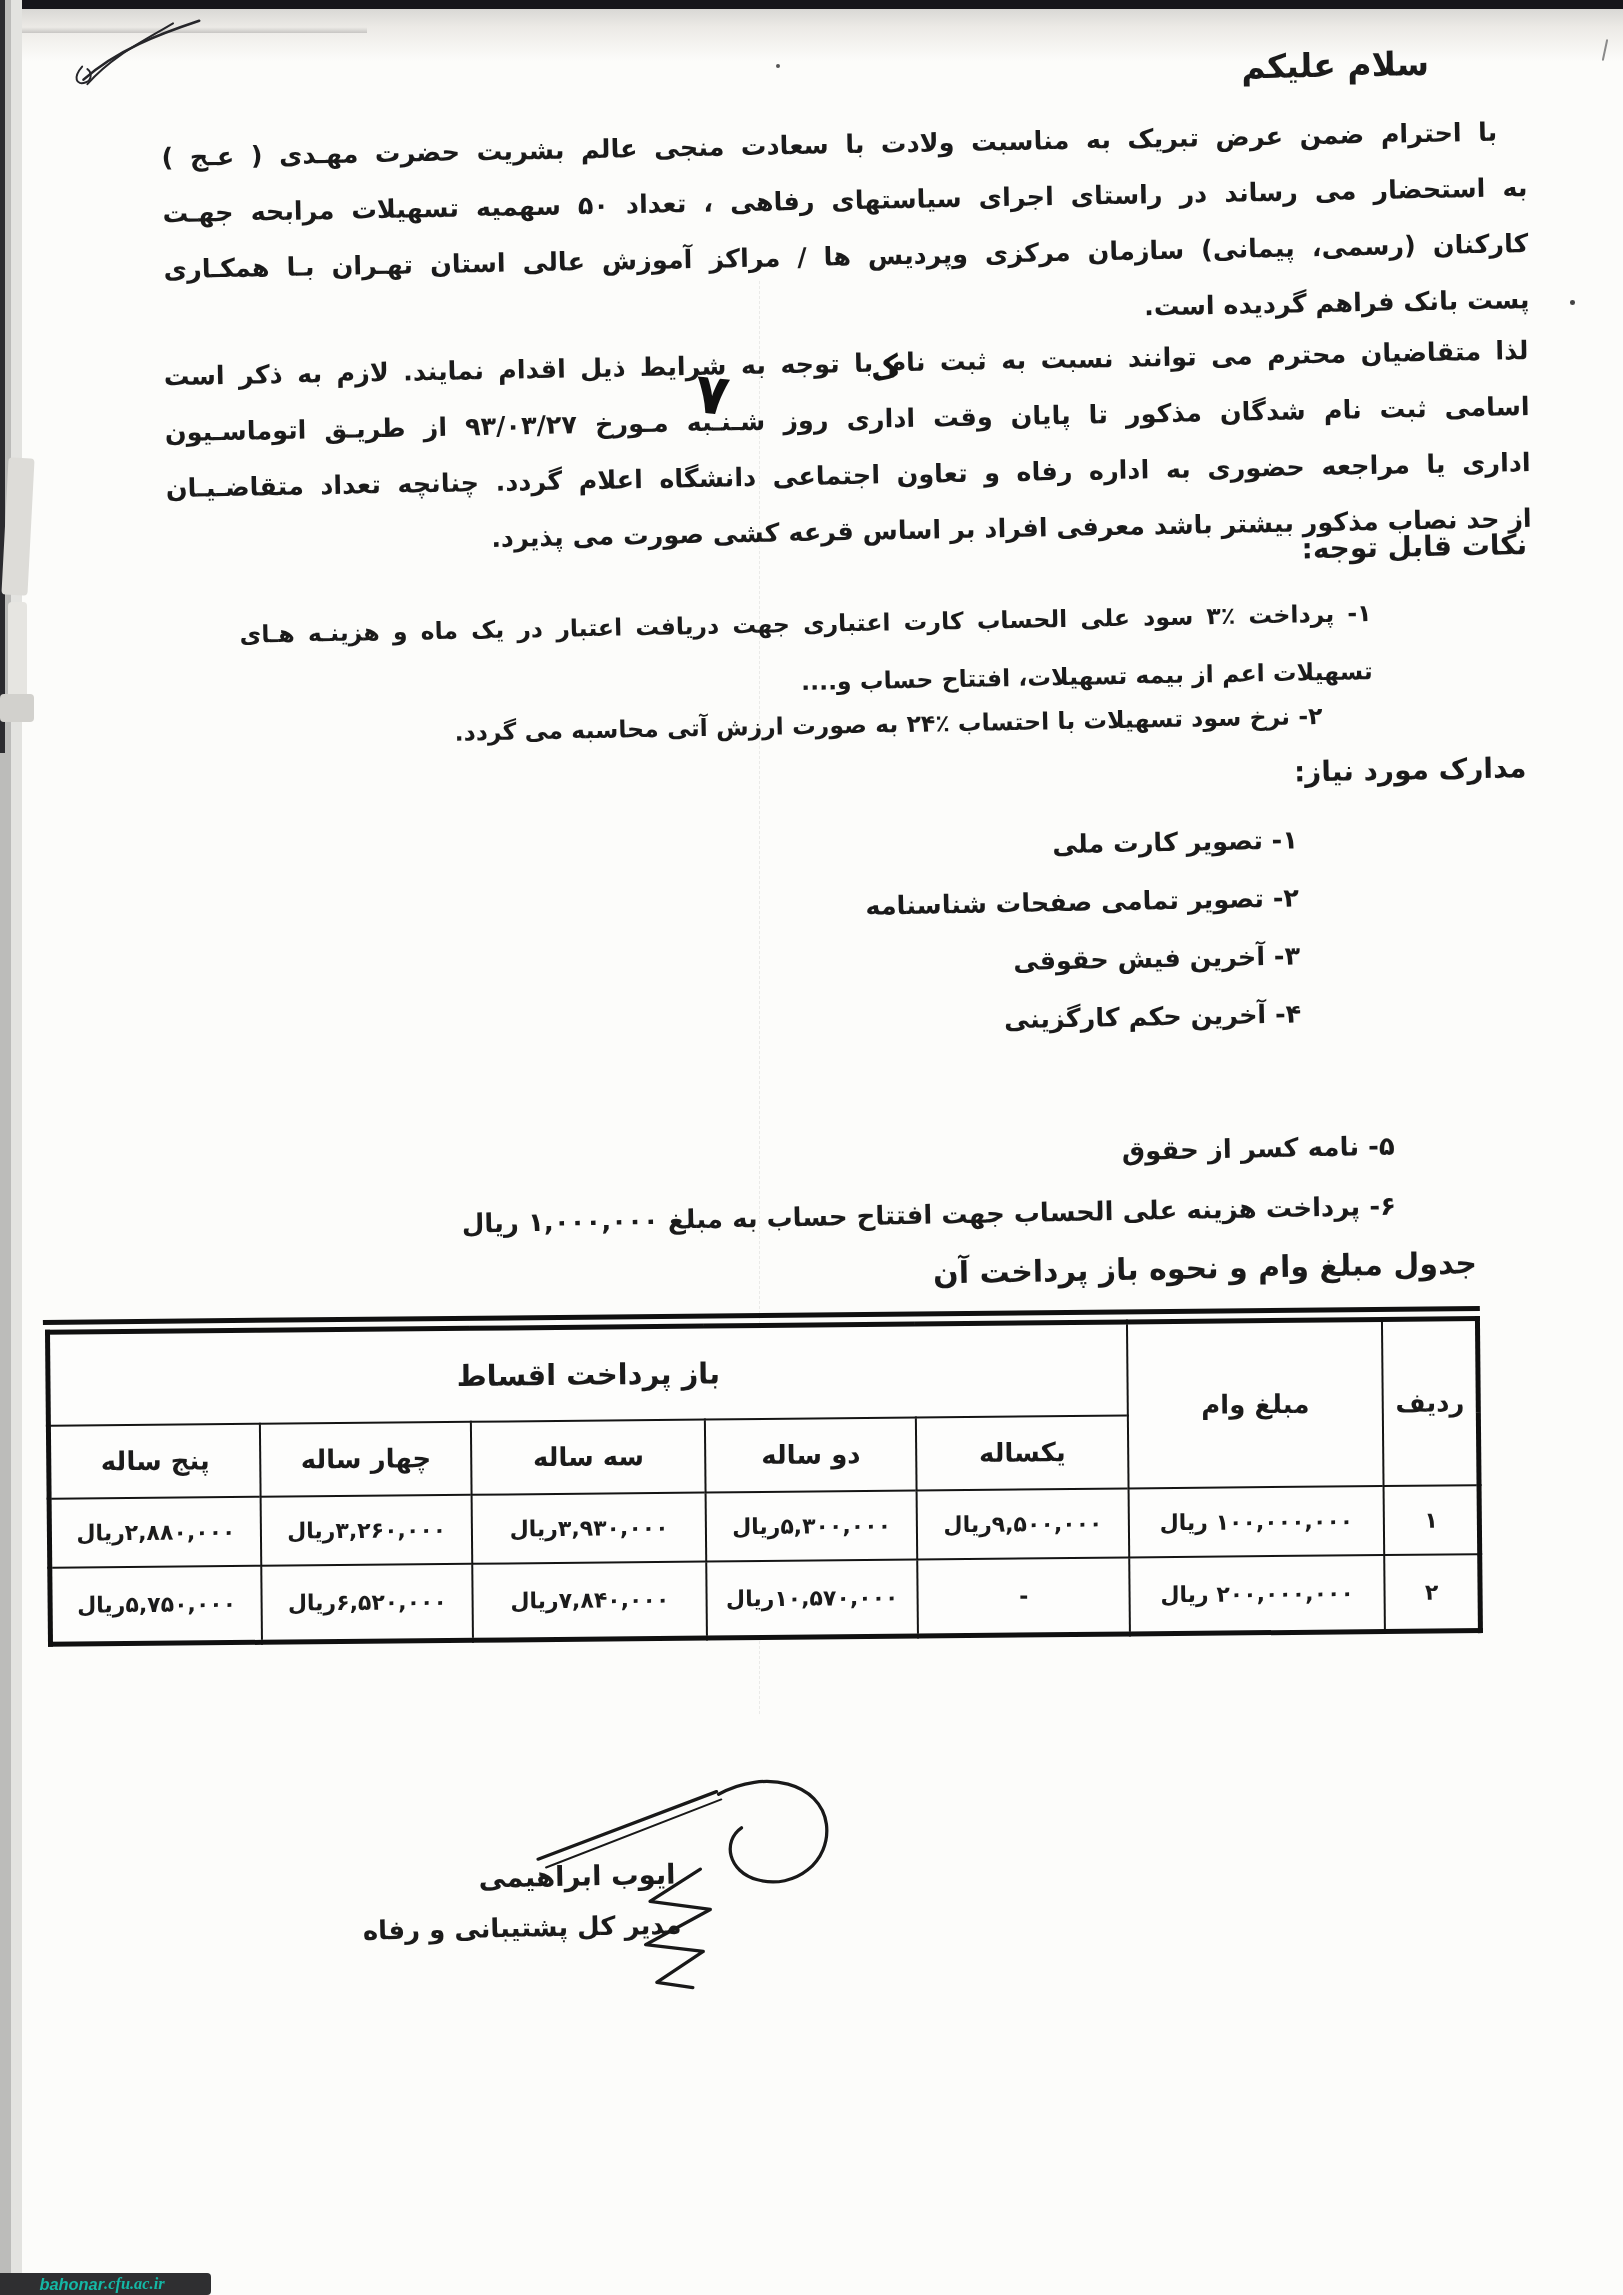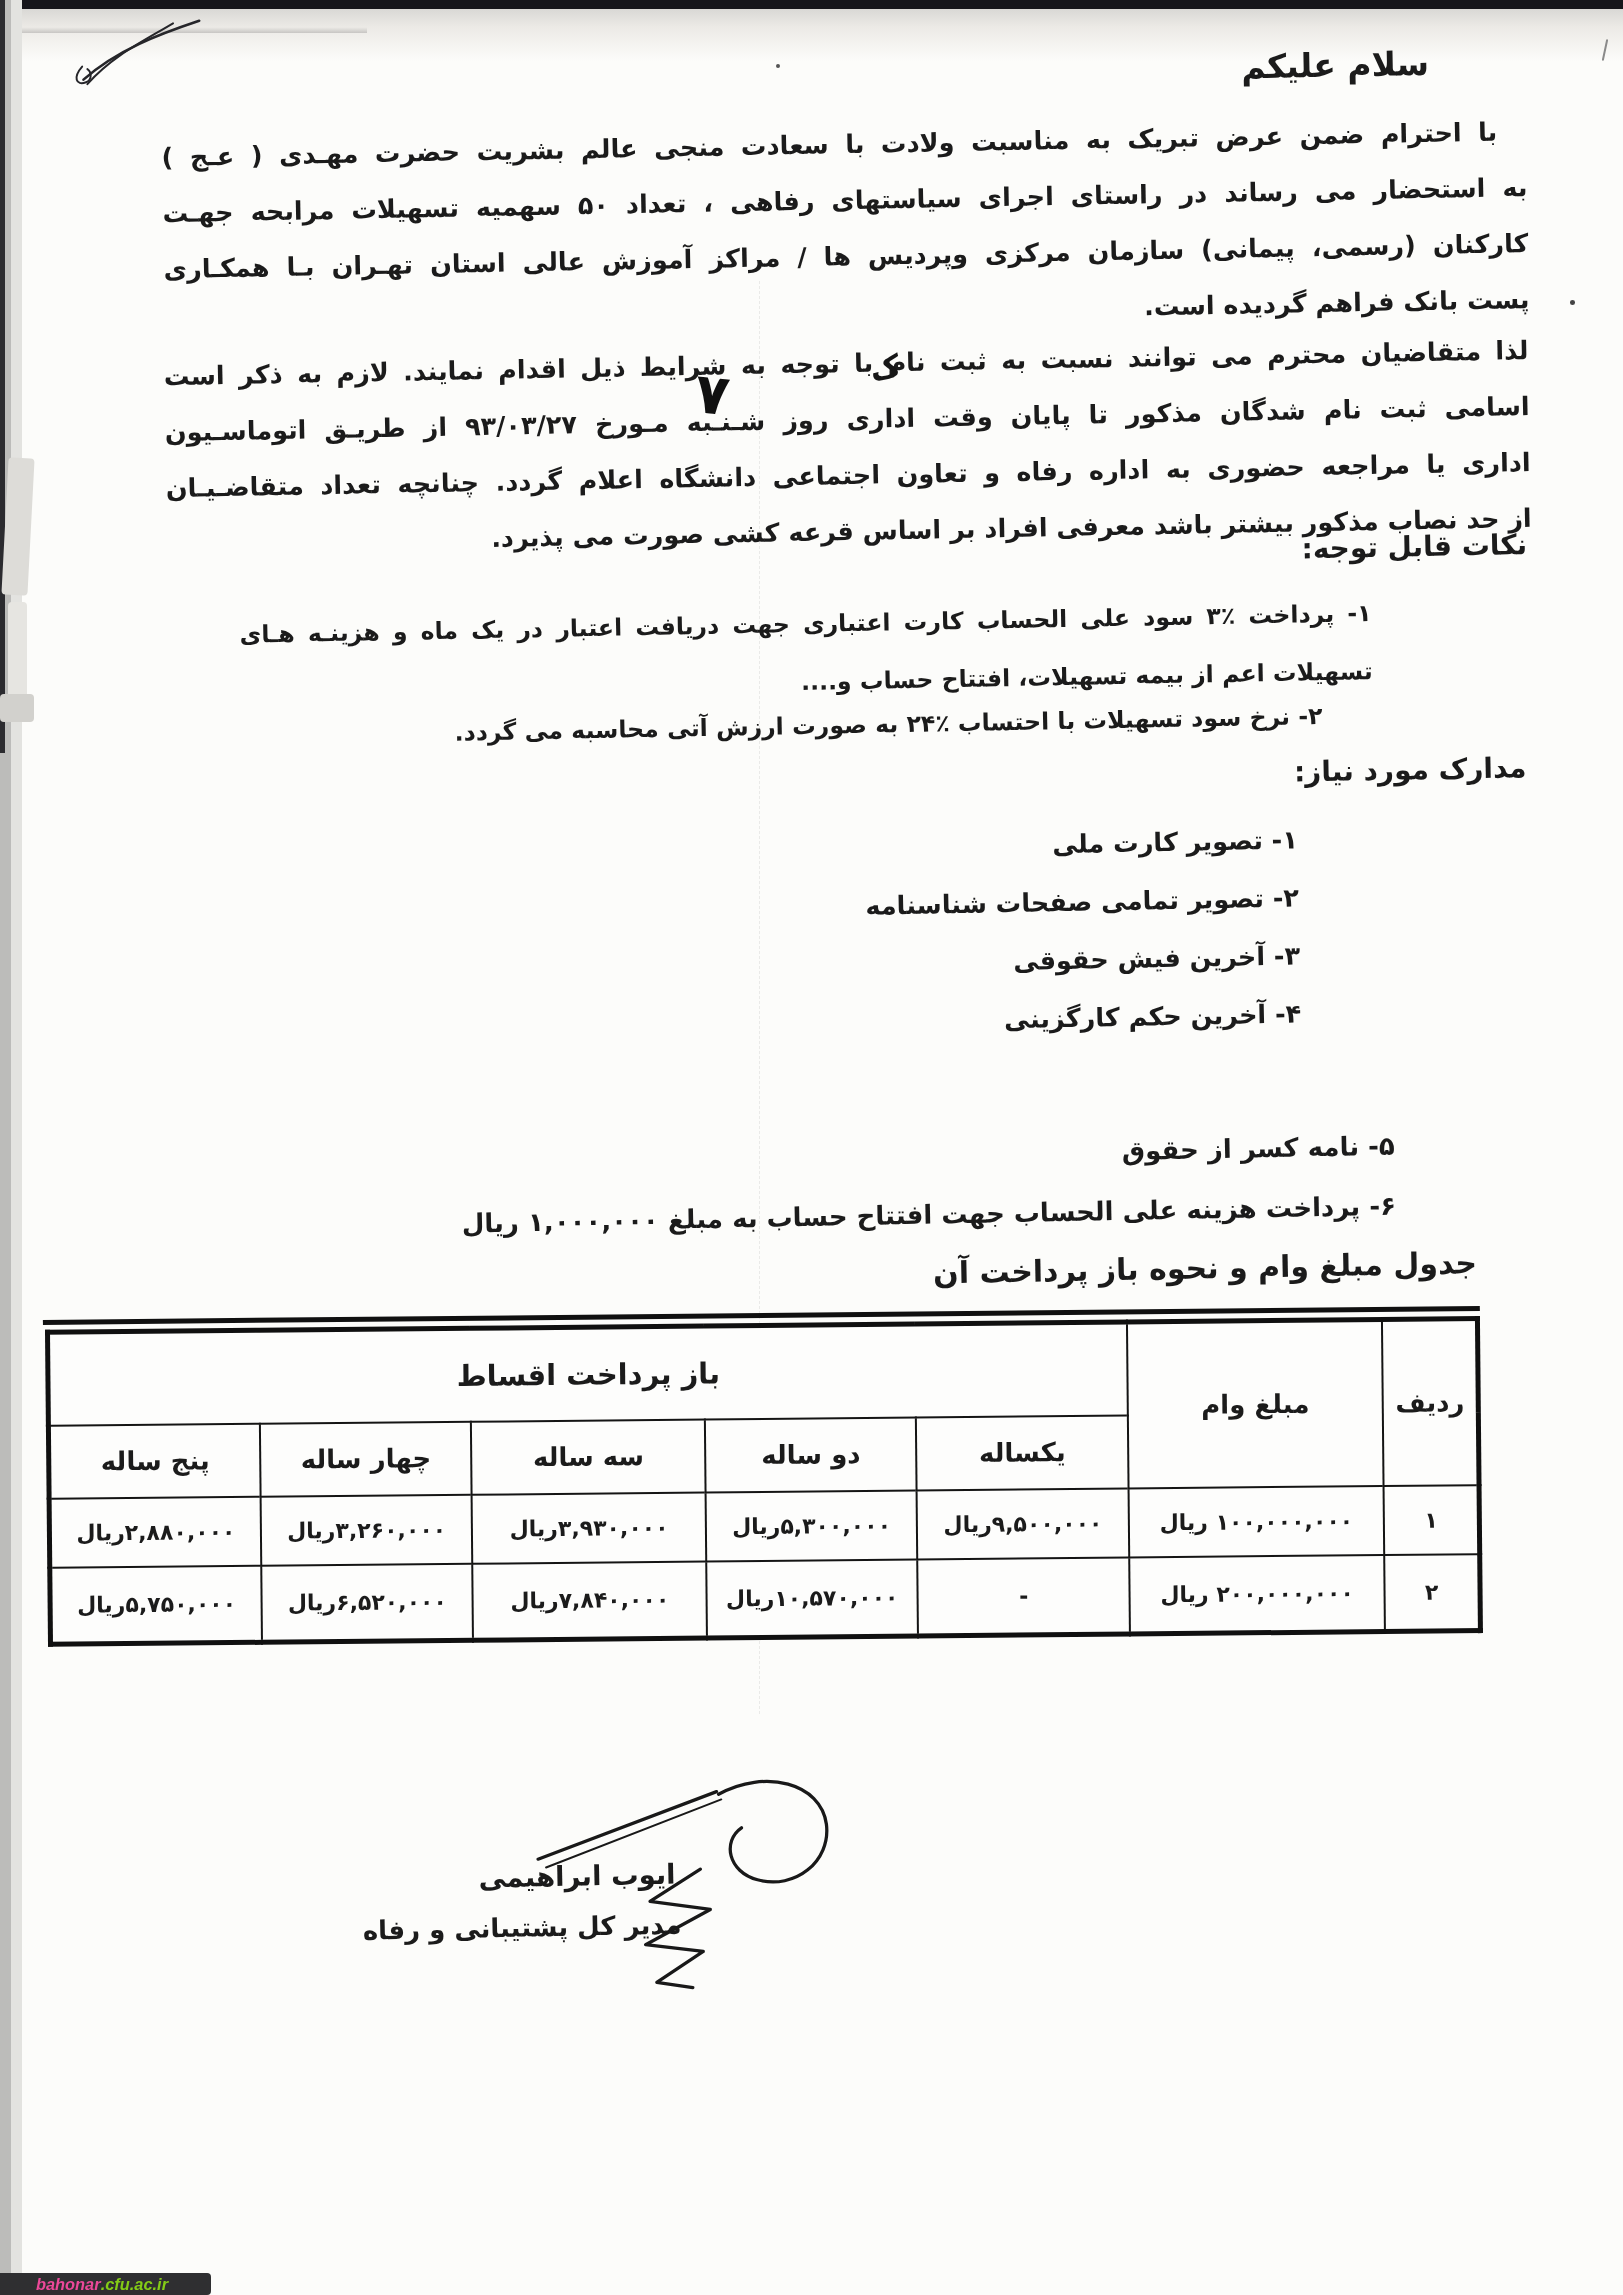--- a/index.html
+++ b/index.html
@@ -75,22 +75,22 @@
   .sig-name{top:1841px;right:982px;font-size:27.5px;}
   .sig-title{top:1893px;right:977px;font-size:26px;}
   .sig-scrawl{top:1735px;left:458px;}
   .tl-scribble{top:9.2px;left:39px;}
   
   .watermark{position:absolute;left:0;top:2273px;width:204px;height:22px;
     background:#2f2f31;border-radius:0 3.9px 3.9px 0;
     display:flex;align-items:center;padding-right:6.5px;direction:ltr;
     font-family:"Liberation Sans",sans-serif;font-style:italic;font-weight:700;
     font-size:16.4px;line-height:22px;justify-content:center;}
-  .wm-bold{color:#ec4899;}
-  .wm-rest{color:#84cc16;}
+  .wm-bold{color:#14b8a6;}
+  .wm-rest{color:#14b8a6;font-family:Liberation Serif, serif;}
 </style>
 </head>
 <body>
 
 <div class="scan-top"></div>
 <div class="scan-top-wedge"></div>
 <div class="torn-band"></div>
 <div class="left-strip-a"></div>
 <div class="left-strip-b"></div>
 <div class="left-dark"></div>

